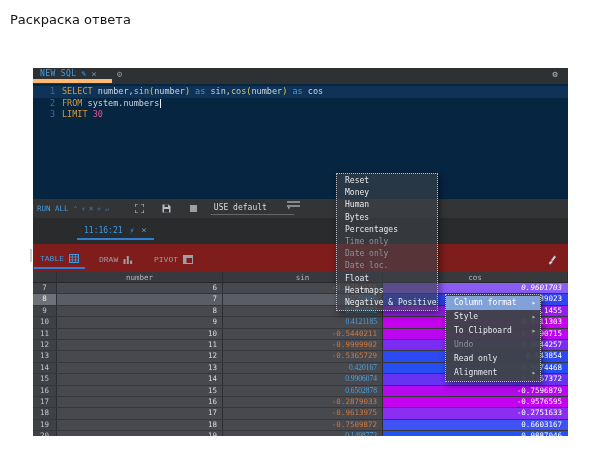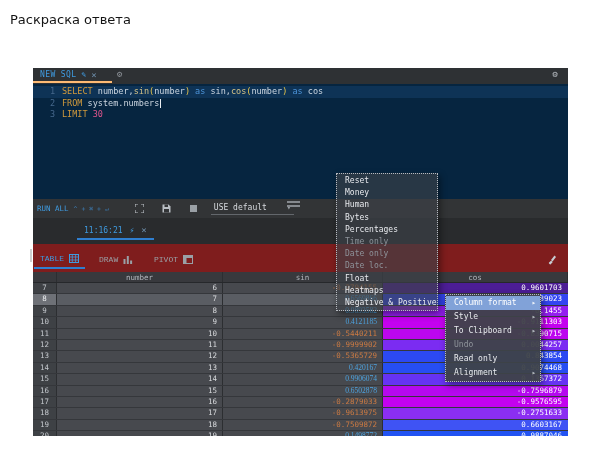--- a/index.html
+++ b/index.html
@@ -6,21 +6,21 @@
   .stage{position:relative;width:600px;height:450px;background:#ffffff;overflow:hidden;
          font-family:"DejaVu Sans Mono",monospace;}
   .title{position:absolute;left:10px;top:12px;font-family:"DejaVu Sans",sans-serif;
          font-size:13px;color:#141414;}
   .left-splitter{position:absolute;left:30px;top:249px;width:2px;height:13px;background:#cfcfcf;}
   .panel{position:absolute;left:33px;top:68px;width:535px;height:368px;background:#2c2e30;overflow:hidden;}
 
   
   .tabbar{position:absolute;left:0;top:0;width:100%;height:16px;background:#2e3134;}
   .sqltab{position:absolute;left:0;top:0;height:15px;width:79px;display:flex;align-items:center;
-          gap:5px;padding-left:7px;border-bottom:2px solid #fdba74;box-sizing:border-box;}
+          gap:5px;padding-left:7px;border-bottom:4px solid #fdba74;box-sizing:border-box;}
   .sqltab .lbl{color:#3f9be0;font-size:8px;letter-spacing:.4px;}
   .pencil{color:#3f9be0;font-size:8px;}
   .closex{color:#6f90ad;font-size:9px;line-height:8px;}
   .gearsm{position:absolute;left:84px;top:1px;color:#8d9298;font-size:9px;}
   .geartr{position:absolute;right:10px;top:1px;color:#b8bdc3;font-size:9px;}
 
   
   .editor{position:absolute;left:0;top:16px;width:100%;height:115px;background:#062540;
           font-size:8.5px;line-height:11.7px;padding-top:2px;box-sizing:border-box;}
   .eline{display:flex;white-space:pre;}
@@ -181,21 +181,21 @@
         <div class="ghead">
           <div class="gc" style="width: 24px;"></div>
           <div class="gc" style="width: 166px;">number</div>
           <div class="gc" style="width: 160px;">sin</div>
           <div class="gc" style="flex: 1 1 0%;">cos</div>
         </div>
         <div class="grow">
           <div class="cell c-idx">7</div>
           <div class="cell c-num">6</div>
           <div class="cell c-sin sin-neg">-0.2794155</div>
-          <div class="cell c-cos" style="background: #4c1d95;">0.9601703</div>
+          <div class="cell c-cos" style="background: #8b5cf6; font-style: italic;">0.9601703</div>
         </div>
         <div class="grow sel">
           <div class="cell c-idx">8</div>
           <div class="cell c-num">7</div>
           <div class="cell c-sin sin-pos">0.6569866</div>
           <div class="cell c-cos" style="background: rgb(51, 69, 242);">0.7539023</div>
         </div>
         <div class="grow">
           <div class="cell c-idx">9</div>
           <div class="cell c-num">8</div>

